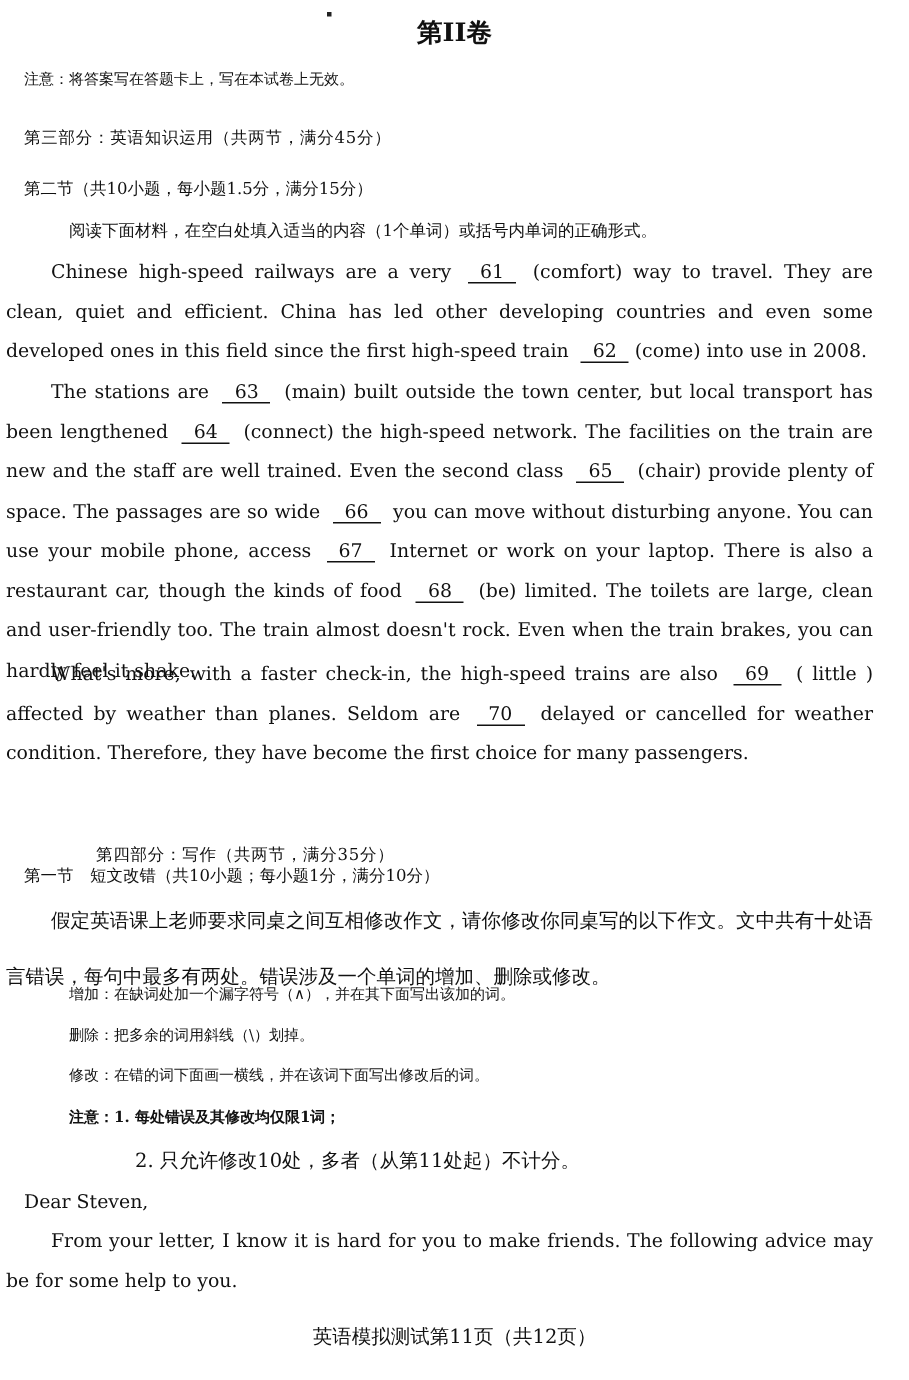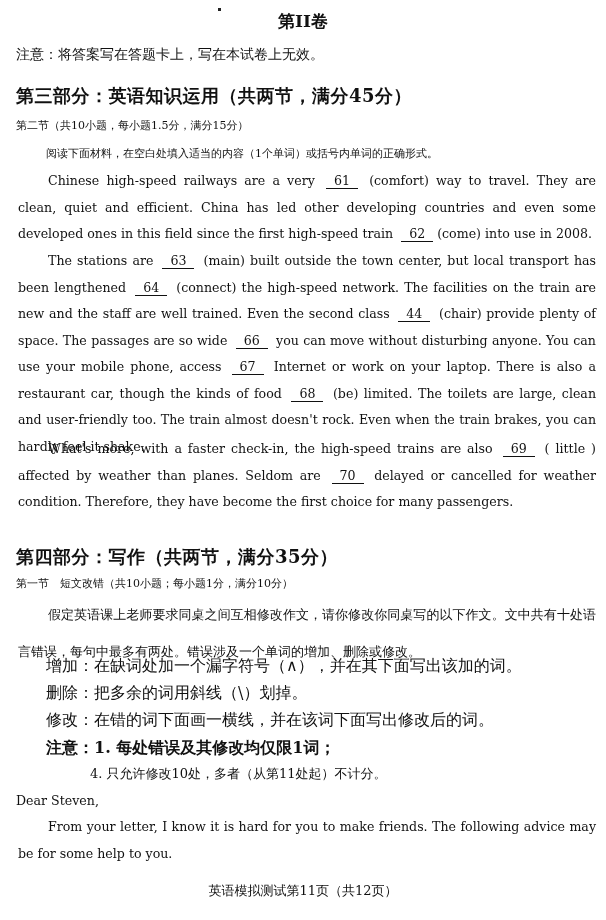--- a/index.html
+++ b/index.html
@@ -4,28 +4,28 @@
 <style>
   html, body { margin: 0; padding: 0; background: #ffffff; }
   body {
     width: 606px; height: 920px; position: relative; overflow: hidden;
     font-family: "DejaVu Serif", "Liberation Serif", serif;
     color: #111;
   }
   .abs { position: absolute; white-space: nowrap; }
   .title { left: 0; width: 606px; text-align: center; top: 10px; font-size: 17px; font-weight: bold; }
   .dot { left: 218px; top: 8px; width: 3px; height: 3px; background: #222; }
-  .notice { left: 16px; top: 46px; font-size: 14px; }
-  .part-h { left: 16px; font-size: 18px; font-weight: bold; letter-spacing: 0.5px; text-align: right; }
+  .notice { left: 16px; top: 46px; font-size: 10px; }
+  .part-h { left: 16px; font-size: 11px; font-weight: normal; letter-spacing: 0.5px; text-align: right; }
   .sec-h { left: 16px; font-size: 11px; }
-  .para { left: 18px; width: 578px; font-size: 12.6px; line-height: 26.5px; white-space: normal; text-align: justify; }
+  .para { left: 4px; width: 578px; font-size: 12.6px; line-height: 26.5px; white-space: normal; text-align: justify; }
   .indent { text-indent: 30px; }
   .cn { font-size: 13px; }
   .blank { display: inline-block; min-width: 32px; text-align: center; border-bottom: 1px solid #111; line-height: 14px; margin: 0 4px; text-indent: 0; }
-  .rule-line { left: 46px; font-size: 16px; }
+  .rule-line { left: 46px; font-size: 10px; }
   .rule-line2 { left: 90px; font-size: 13px; }
   .footer { left: 0; width: 606px; text-align: center; top: 882px; font-size: 13px; }
 </style>
 </head>
 <body>
 
 <div class="abs dot"></div>
 <div class="abs title">第II卷</div>
 <div class="abs notice">注意：将答案写在答题卡上，写在本试卷上无效。</div>
 
@@ -39,44 +39,44 @@
   <span>(comfort) way to travel. They are clean, quiet and efficient. China has led other developing countries and even some developed ones in this field since the first high-speed train</span>
   <span class="blank">62</span><span>(come) into use in 2008.</span>
 </div>
 
 <div class="abs para indent" style="top:248px;">
   <span>The stations are</span>
   <span class="blank">63</span>
   <span>(main) built outside the town center, but local transport has been lengthened</span>
   <span class="blank">64</span>
   <span>(connect) the high-speed network. The facilities on the train are new and the staff are well trained. Even the second class</span>
-  <span class="blank">44</span>
+  <span class="blank">65</span>
   <span>(chair) provide plenty of space. The passages are so wide</span>
   <span class="blank">66</span>
   <span>you can move without disturbing anyone. You can use your mobile phone, access</span>
   <span class="blank">67</span>
   <span>Internet or work on your laptop. There is also a restaurant car, though the kinds of food</span>
   <span class="blank">68</span>
   <span>(be) limited. The toilets are large, clean and user-friendly too. The train almost doesn't rock. Even when the train brakes, you can hardly feel it shake.</span>
 </div>
 
 <div class="abs para indent" style="top:436px;">
   <span>What's more, with a faster check-in, the high-speed trains are also</span>
   <span class="blank">69</span>
   <span>( little ) affected by weather than planes. Seldom are</span>
   <span class="blank">70</span>
   <span>delayed or cancelled for weather condition. Therefore, they have become the first choice for many passengers.</span>
 </div>
 
-<div class="abs part-h" style="top:545px;">第四部分：写作（共两节，满分35分）</div>
+<div class="abs part-h" style="top:562px;margin-left:48px;">第四部分：写作（共两节，满分35分）</div>
 <div class="abs sec-h" style="top:576px;">第一节　短文改错（共10小题；每小题1分，满分10分）</div>
 <div class="abs para indent cn" style="top:596px; line-height:37px;">假定英语课上老师要求同桌之间互相修改作文，请你修改你同桌写的以下作文。文中共有十处语言错误，每句中最多有两处。错误涉及一个单词的增加、删除或修改。</div>
 
 <div class="abs rule-line" style="top:656px;">增加：在缺词处加一个漏字符号（∧），并在其下面写出该加的词。</div>
 <div class="abs rule-line" style="top:683px;">删除：把多余的词用斜线（\）划掉。</div>
 <div class="abs rule-line" style="top:710px;">修改：在错的词下面画一横线，并在该词下面写出修改后的词。</div>
 <div class="abs rule-line" style="top:738px;font-weight:bold;">注意：1. 每处错误及其修改均仅限1词；</div>
-<div class="abs rule-line2" style="top:765px;">4. 只允许修改10处，多者（从第11处起）不计分。</div>
+<div class="abs rule-line2" style="top:765px;">2. 只允许修改10处，多者（从第11处起）不计分。</div>
 
 <div class="abs sec-h" style="top:793px; font-size:12.6px;">Dear Steven,</div>
 <div class="abs para indent" style="top:814px;">From your letter, I know it is hard for you to make friends. The following advice may be for some help to you.</div>
 
 <div class="abs footer">英语模拟测试第11页（共12页）</div>
 
 </body></html>

